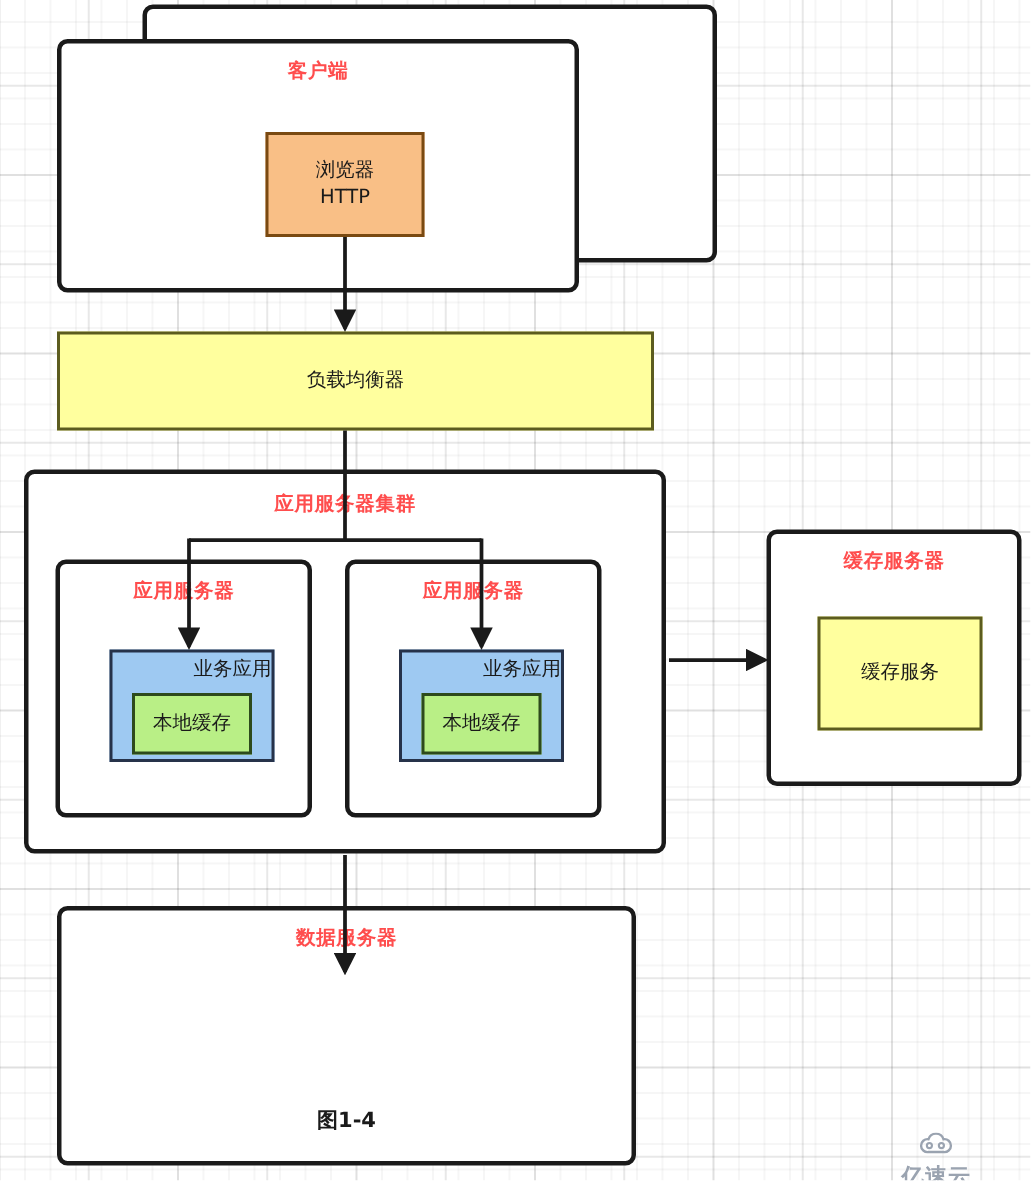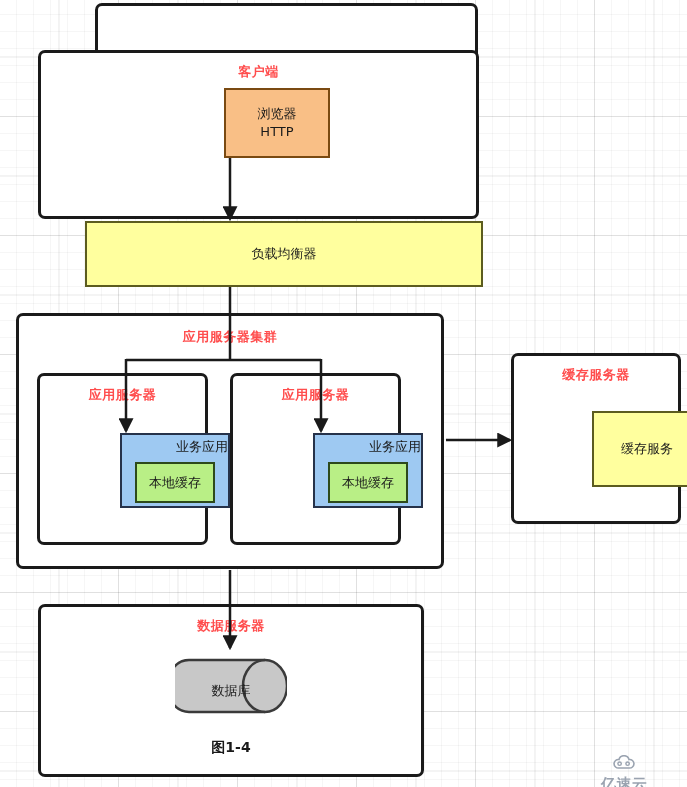--- a/index.html
+++ b/index.html
@@ -63,21 +63,20 @@
     color: #1a1a1a;
     font-size: 14px;
     line-height: 1;
     white-space: nowrap;
   }
   .leaf {
     font-size: 13px;
     color: #1a1a1a;
     line-height: 1.35;
     box-sizing: border-box;
-    margin-left: 47px;
   }
   .leaf.browser {
     background: #f9bf86;
     border: 2px solid #7a4a12;
   }
   .leaf.lb {
     background: #ffff9e;
     border: 2px solid #5c5c1f;
   }
   .leaf.cache-svc {
@@ -130,21 +129,21 @@
     flex-direction: column;
   }
 </style>
 </head>
 <body>
 
 <div id="canvas">
 
   <div class="node container-box" style="left:95px; top:3px; width:383px; height:172px;"></div>
 
-  <div class="node container-box" style="left:38px; top:26px; width:441px; height:169px;margin-top:24px;">
+  <div class="node container-box" style="left:38px; top:26px; width:348px; height:169px;">
     <span class="group-label" style="top:12px;">客户端</span>
   </div>
 
   <div class="node leaf browser" style="left:177px; top:88px; width:106px; height:70px; flex-direction:column;">
     <span>浏览器</span>
     <span>HTTP</span>
   </div>
 
   <div class="node leaf lb" style="left:38px; top:221px; width:398px; height:66px;">
     <span>负载均衡器</span>
@@ -179,27 +178,20 @@
   </div>
   <div class="node leaf cache-svc" style="left:545px; top:411px; width:110px; height:76px;">
     <span>缓存服务</span>
   </div>
 
   <div class="node container-box" style="left:38px; top:604px; width:386px; height:173px;">
     <span class="group-label" style="top:12px;">数据服务器</span>
     <span class="caption" style="bottom:20px;font-weight:bold;">图1-4</span>
   </div>
 
-  <div class="node" style="left:175px; top:648px; width:112px; height:76px;">
-    <svg width="112" height="76" viewBox="0 0 112 76">
-      <path d="M 14 12 L 90 12 A 22 26 0 0 1 90 64 L 14 64 A 22 26 0 0 1 14 12 Z" fill="#c8c8c8" stroke="#3a3a3a" stroke-width="2.5"></path>
-      <path d="M 90 12 A 22 26 0 0 0 90 64" fill="none" stroke="#3a3a3a" stroke-width="2.5"></path>
-    </svg>
-    <span class="db-label">数据库</span>
-  </div>
 
   <svg class="edges">
     <defs>
       <marker id="arrow" viewBox="0 0 10 10" refX="8.5" refY="5" markerWidth="6" markerHeight="6" orient="auto-start-reverse">
         <path d="M 0 0 L 10 5 L 0 10 z" fill="#1a1a1a"></path>
       </marker>
     </defs>
 
     <line x1="230" y1="158" x2="230" y2="219" stroke="#1a1a1a" stroke-width="2.5" marker-end="url(#arrow)"></line>
 

